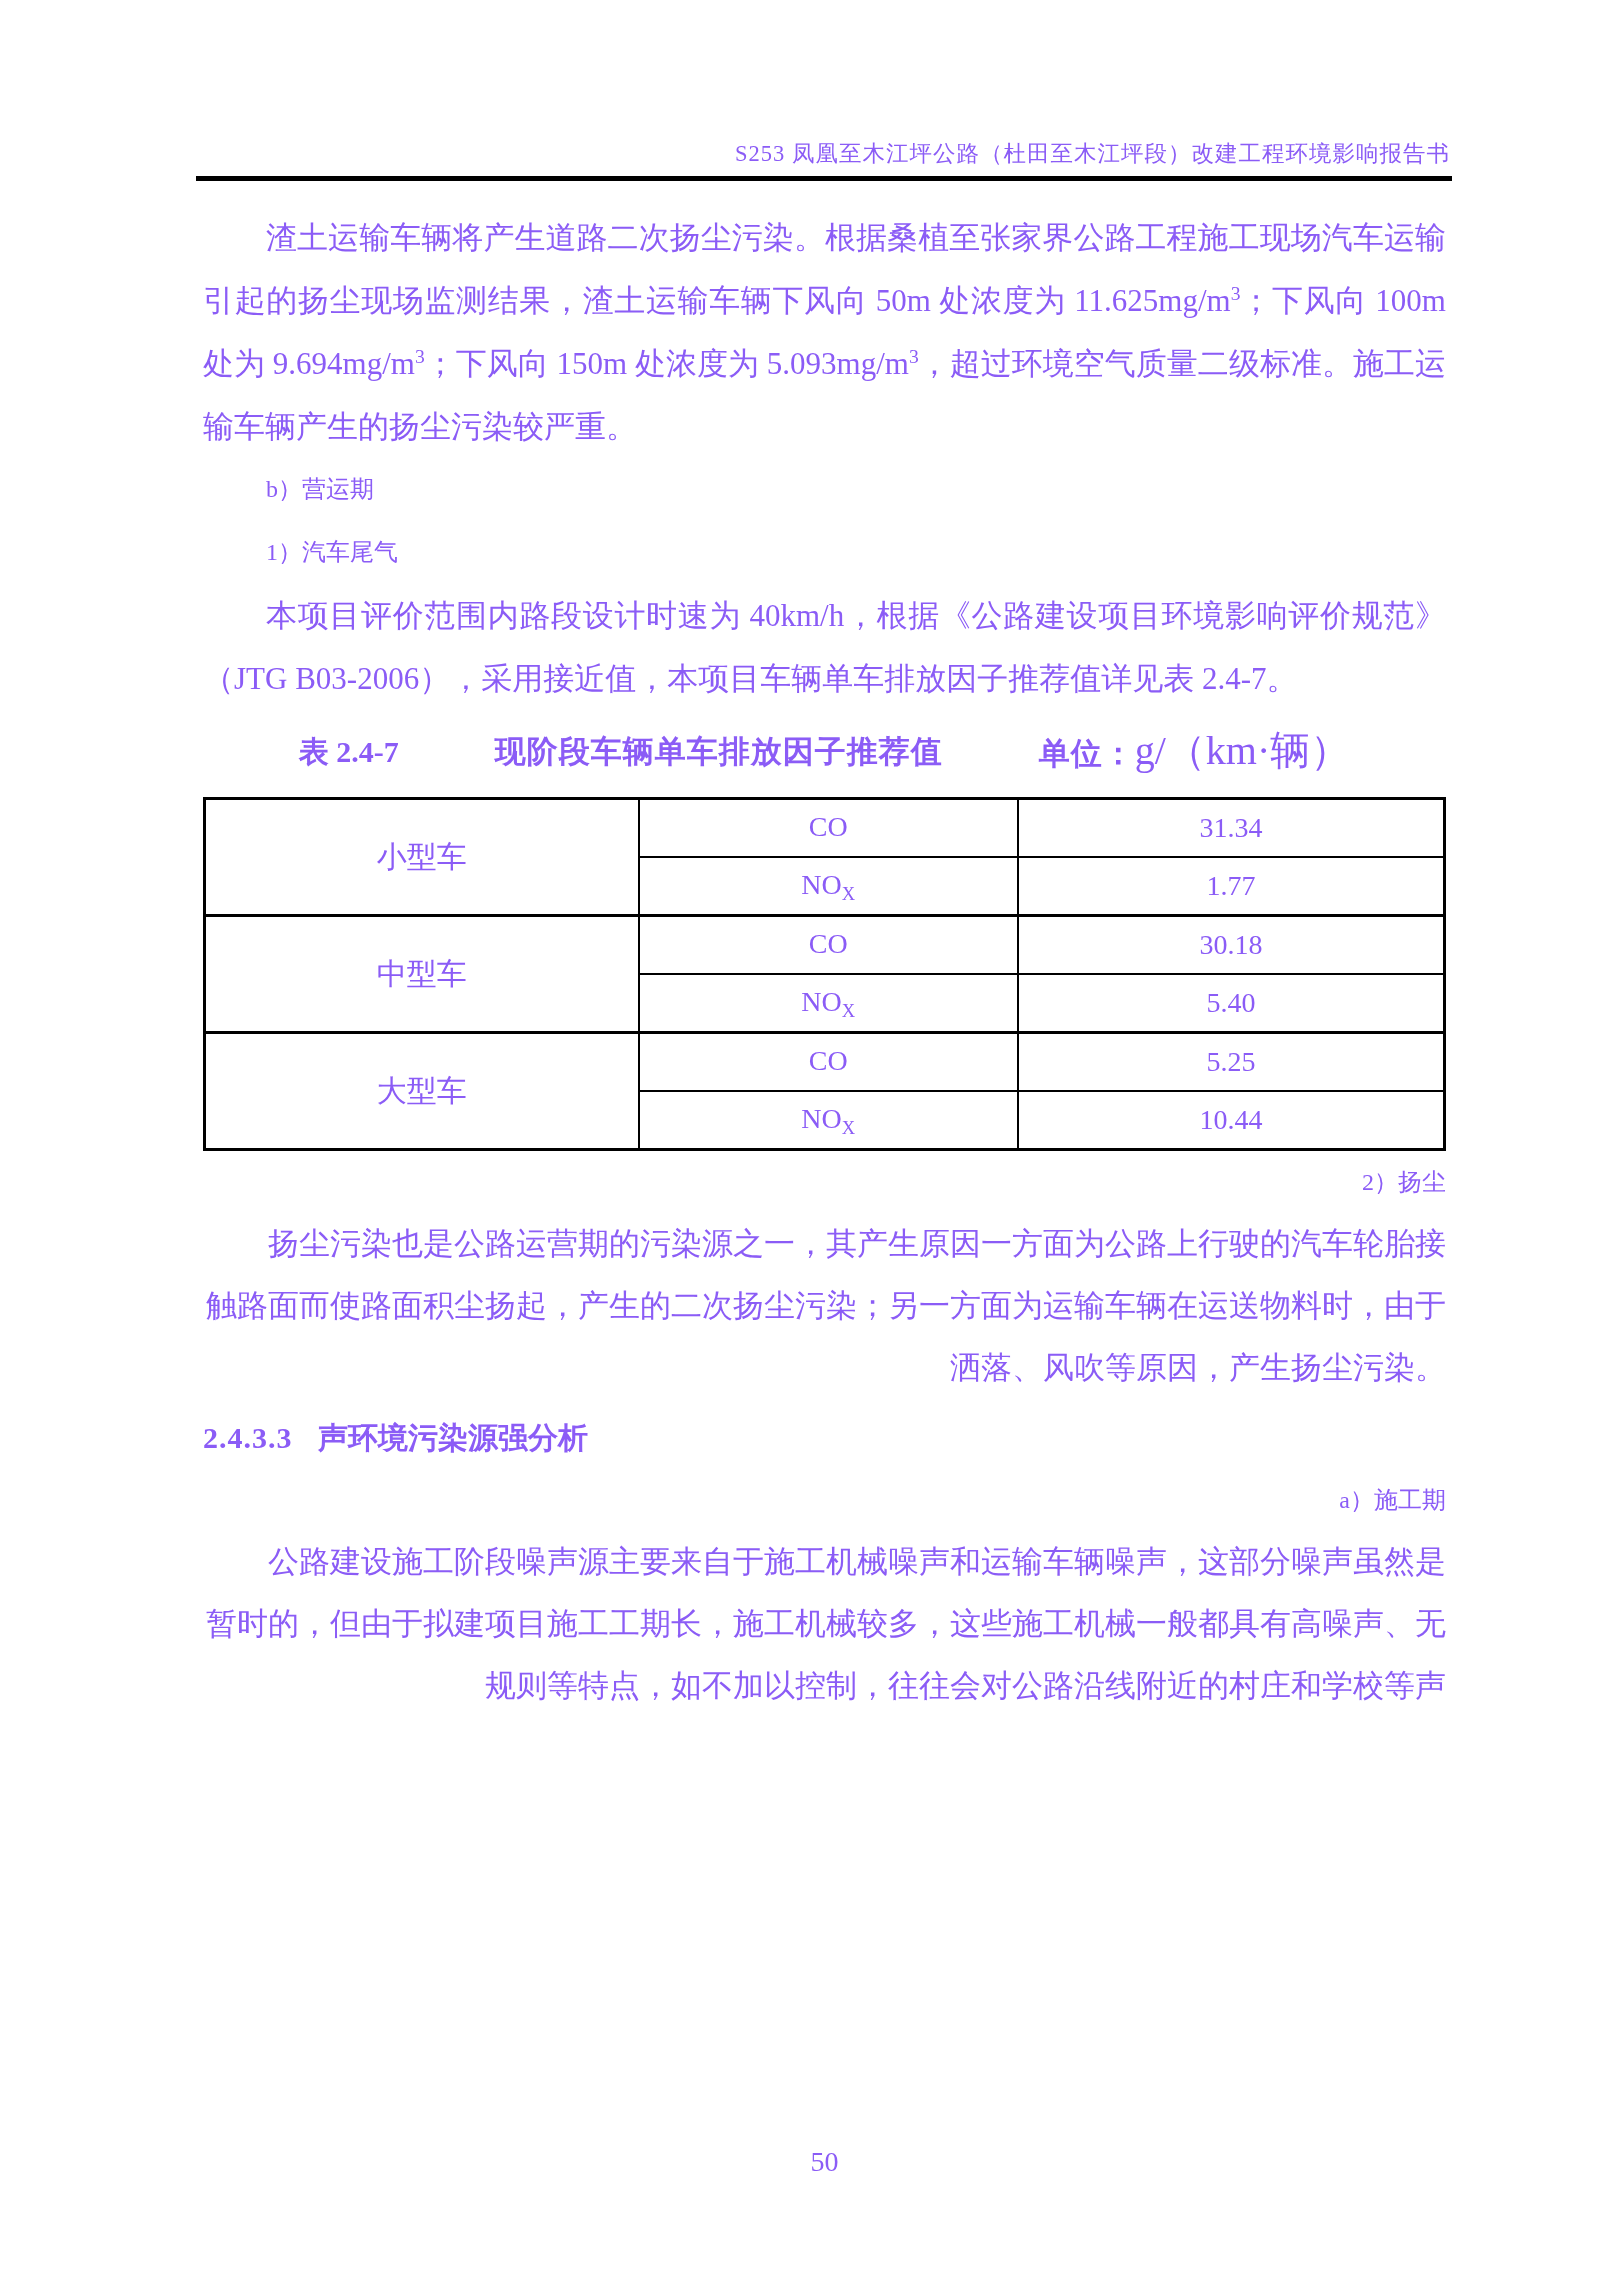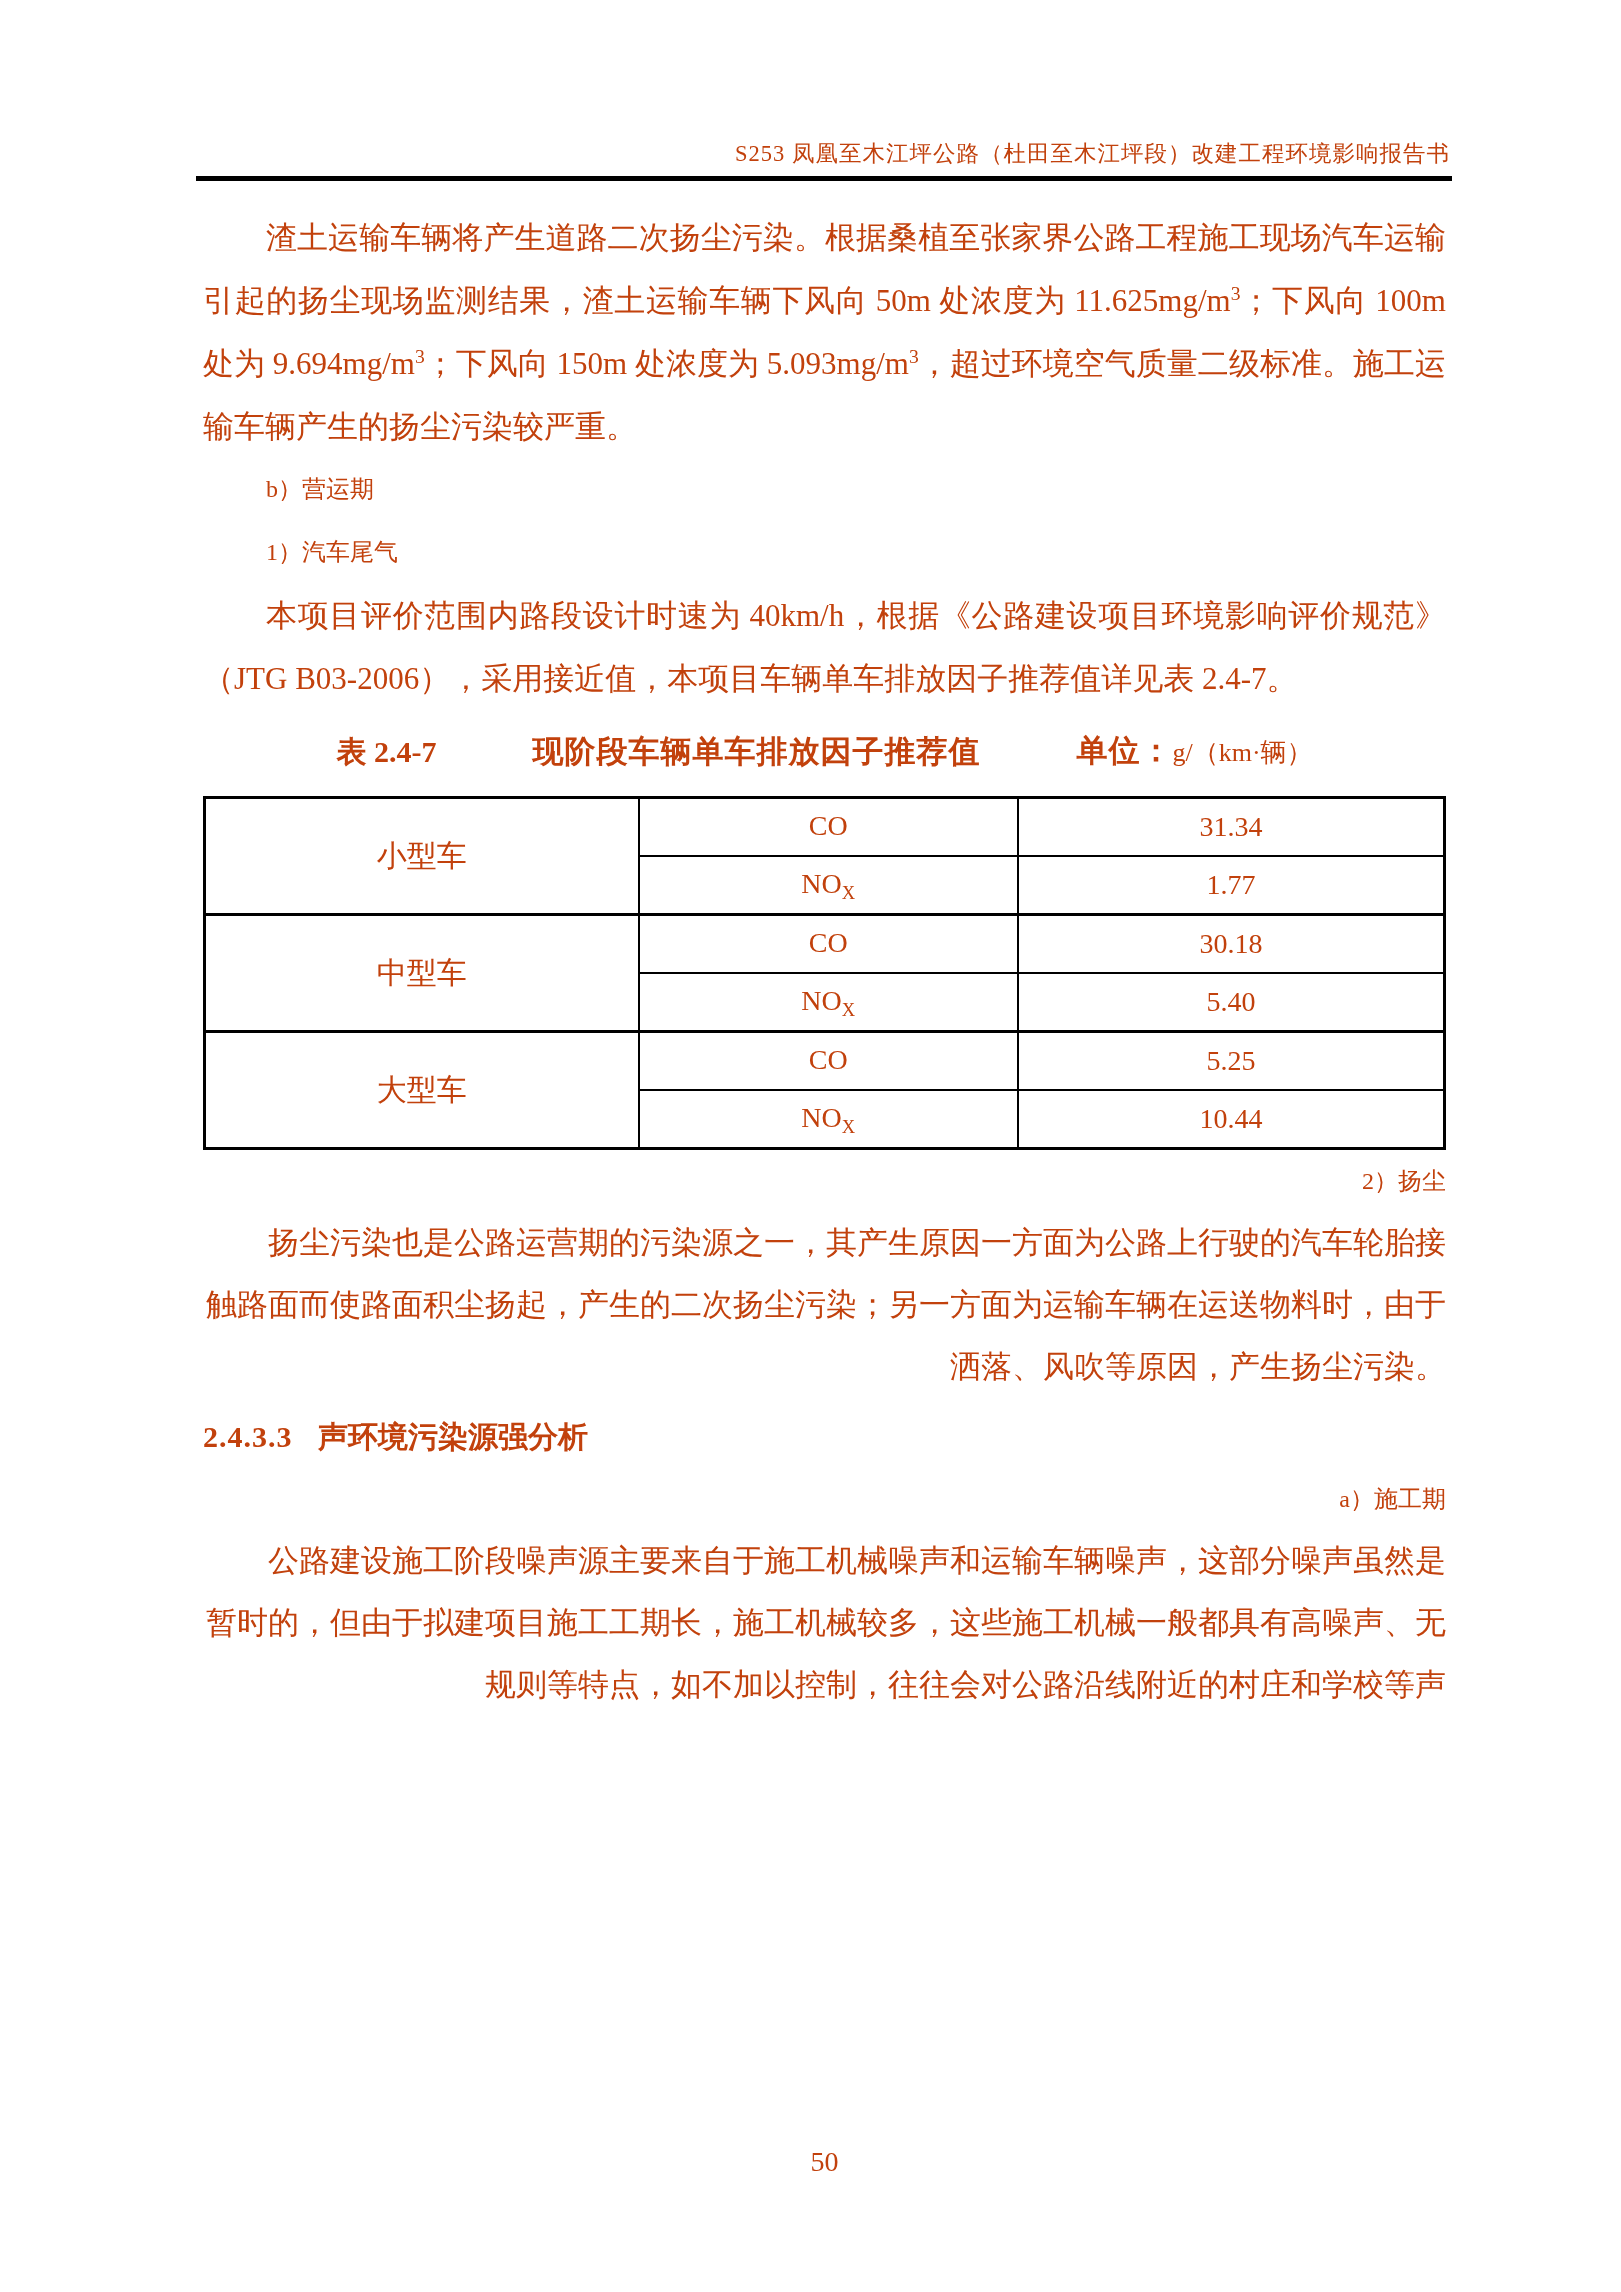--- a/index.html
+++ b/index.html
@@ -1,20 +1,20 @@
 <!DOCTYPE html>
 <html><head>
 <meta charset="utf-8">
 <style>
   html,body{margin:0;padding:0;background:#e8e8e8;}
   .page{
     position:relative;
     width:1621px;height:2293px;
     background:#ffffff;
-    color:#c2410c;
+    color:#8b5cf6;
     font-family:"Liberation Serif","DejaVu Serif",serif;
     overflow:hidden;
     margin:0 auto;
   }
   
   .header-title{
     position:absolute;top:139px;left:201px;right:171px;
     text-align:right;
     font-size:22.5px;line-height:29px;
     letter-spacing:1px;
@@ -47,21 +47,21 @@
     font-size:30px;line-height:63px;font-weight:bold;
     white-space:nowrap;
   }
   .tbl-caption .cap-title,
   .tbl-caption .cap-unit-label{
     font-family:"Liberation Sans","DejaVu Sans",sans-serif;
     font-size:31px;
     letter-spacing:1px;
   }
   .tbl-caption .cap-unit{display:flex;align-items:baseline;}
-  .tbl-caption .cap-unit-value{font-weight:normal;font-size:26px;}
+  .tbl-caption .cap-unit-value{font-weight:normal;font-size:40px;}
   
   table.emission{
     margin-top:12.7px;
     width:100%;
     border-collapse:collapse;
     table-layout:fixed;
     border:3.9px solid #000;
   }
   table.emission td{
     border:2px solid #000;

